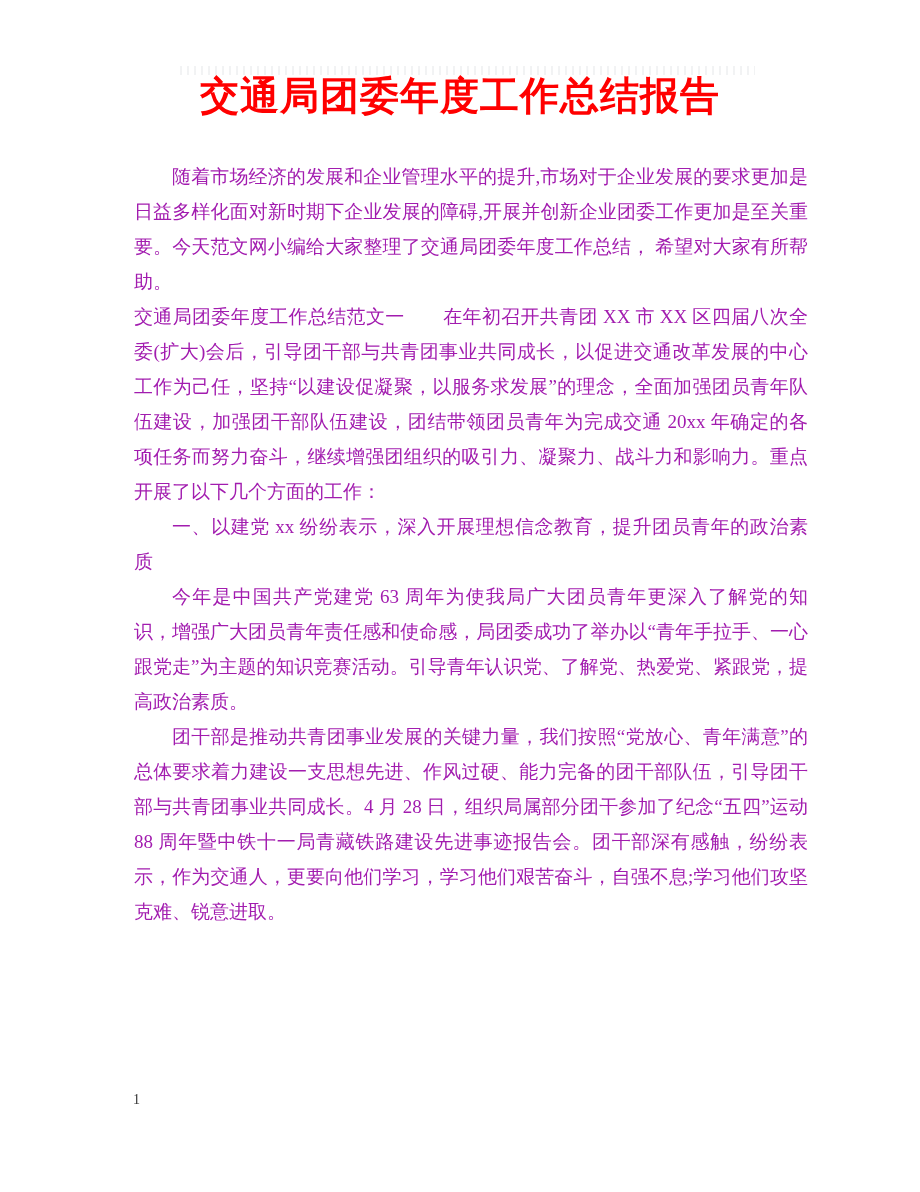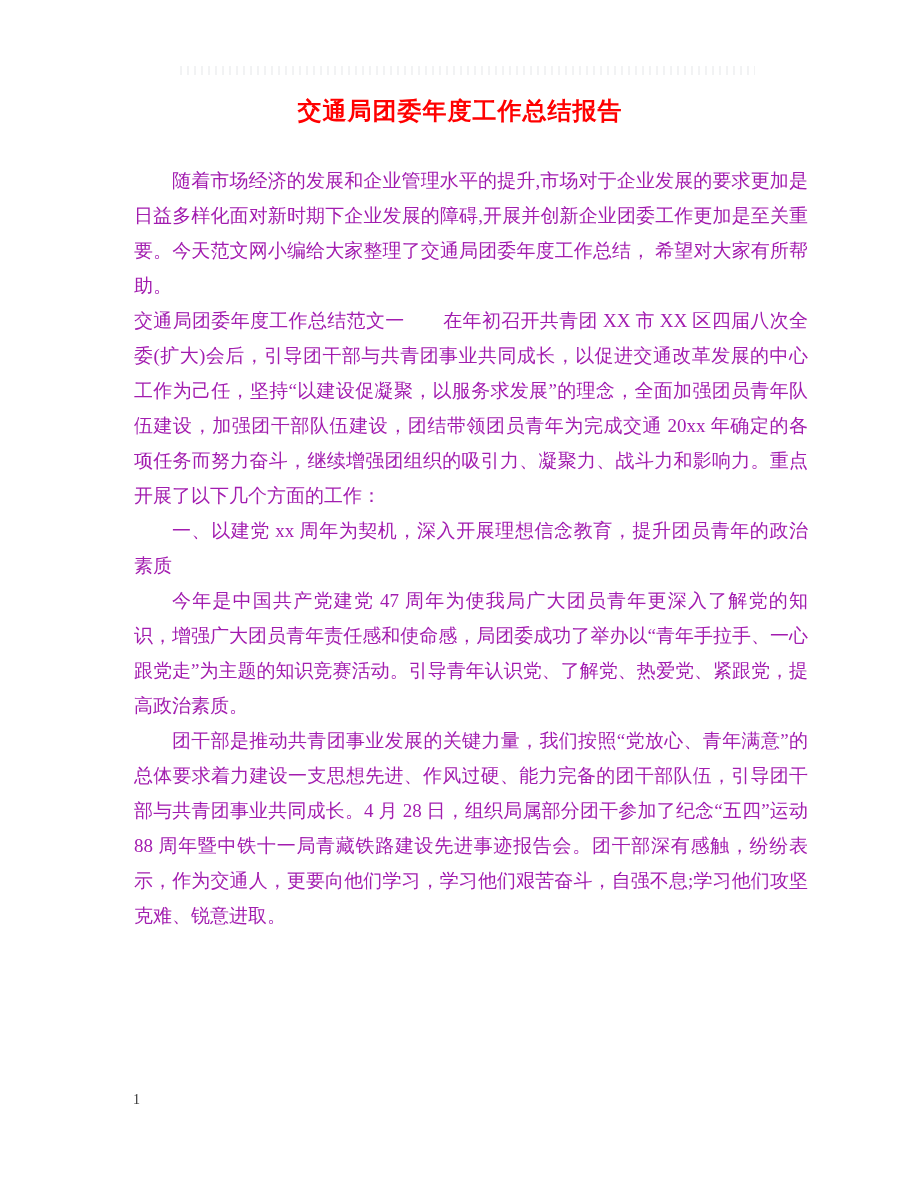--- a/index.html
+++ b/index.html
@@ -19,24 +19,24 @@
   .header-artifact {
     position:absolute;
     left:180px; top:66px;
     width:575px; height:9px;
     background:repeating-linear-gradient(90deg,
       rgba(125,135,145,0.10) 0 2px,
       rgba(125,135,145,0.00) 2px 7px);
     filter:blur(0.4px);
   }
   .title {
-    padding-top:95px;
+    padding-top:69px;
     margin:0;
     text-align:center;
-    font-size:24px;
+    font-size:39px;
     font-weight:bold;
     letter-spacing:1px;
     color:#ff0000;
     position:relative;
     z-index:2;
   }
   .watermark {
     position:absolute;
     left:226px; top:551px;
     font-family:"Liberation Sans","DejaVu Sans",sans-serif;
@@ -73,20 +73,20 @@
 <div class="page">
 
   <div class="header-artifact"></div>
 
 
   <h1 class="title" style="color: rgb(255, 0, 0);">交通局团委年度工作总结报告</h1>
 
   <div class="content">
       <p class="indent">随着市场经济的发展和企业管理水平的提升,市场对于企业发展的要求更加是日益多样化面对新时期下企业发展的障碍,开展并创新企业团委工作更加是至关重要。今天范文网小编给大家整理了交通局团委年度工作总结， 希望对大家有所帮助。</p>
       <p class="">交通局团委年度工作总结范文一　　在年初召开共青团 XX 市 XX 区四届八次全委(扩大)会后，引导团干部与共青团事业共同成长，以促进交通改革发展的中心工作为己任，坚持“以建设促凝聚，以服务求发展”的理念，全面加强团员青年队伍建设，加强团干部队伍建设，团结带领团员青年为完成交通 20xx 年确定的各项任务而努力奋斗，继续增强团组织的吸引力、凝聚力、战斗力和影响力。重点开展了以下几个方面的工作：</p>
-      <p class="indent">一、以建党 xx 周年为契机，深入开展理想信念教育，提升团员青年的政治素质</p>
-      <p class="indent">今年是中国共产党建党 47 周年为使我局广大团员青年更深入了解党的知识，增强广大团员青年责任感和使命感，局团委成功了举办以“青年手拉手、一心跟党走”为主题的知识竞赛活动。引导青年认识党、了解党、热爱党、紧跟党，提高政治素质。</p>
+      <p class="indent">一、以建党 xx 纷纷表示，深入开展理想信念教育，提升团员青年的政治素质</p>
+      <p class="indent">今年是中国共产党建党 63 周年为使我局广大团员青年更深入了解党的知识，增强广大团员青年责任感和使命感，局团委成功了举办以“青年手拉手、一心跟党走”为主题的知识竞赛活动。引导青年认识党、了解党、热爱党、紧跟党，提高政治素质。</p>
       <p class="indent">团干部是推动共青团事业发展的关键力量，我们按照“党放心、青年满意”的总体要求着力建设一支思想先进、作风过硬、能力完备的团干部队伍，引导团干部与共青团事业共同成长。4 月 28 日，组织局属部分团干参加了纪念“五四”运动 88 周年暨中铁十一局青藏铁路建设先进事迹报告会。团干部深有感触，纷纷表示，作为交通人，更要向他们学习，学习他们艰苦奋斗，自强不息;学习他们攻坚克难、锐意进取。</p>
     </div>
 
   <div class="page-number">1</div>
 
 </div>
 
 </body></html>

